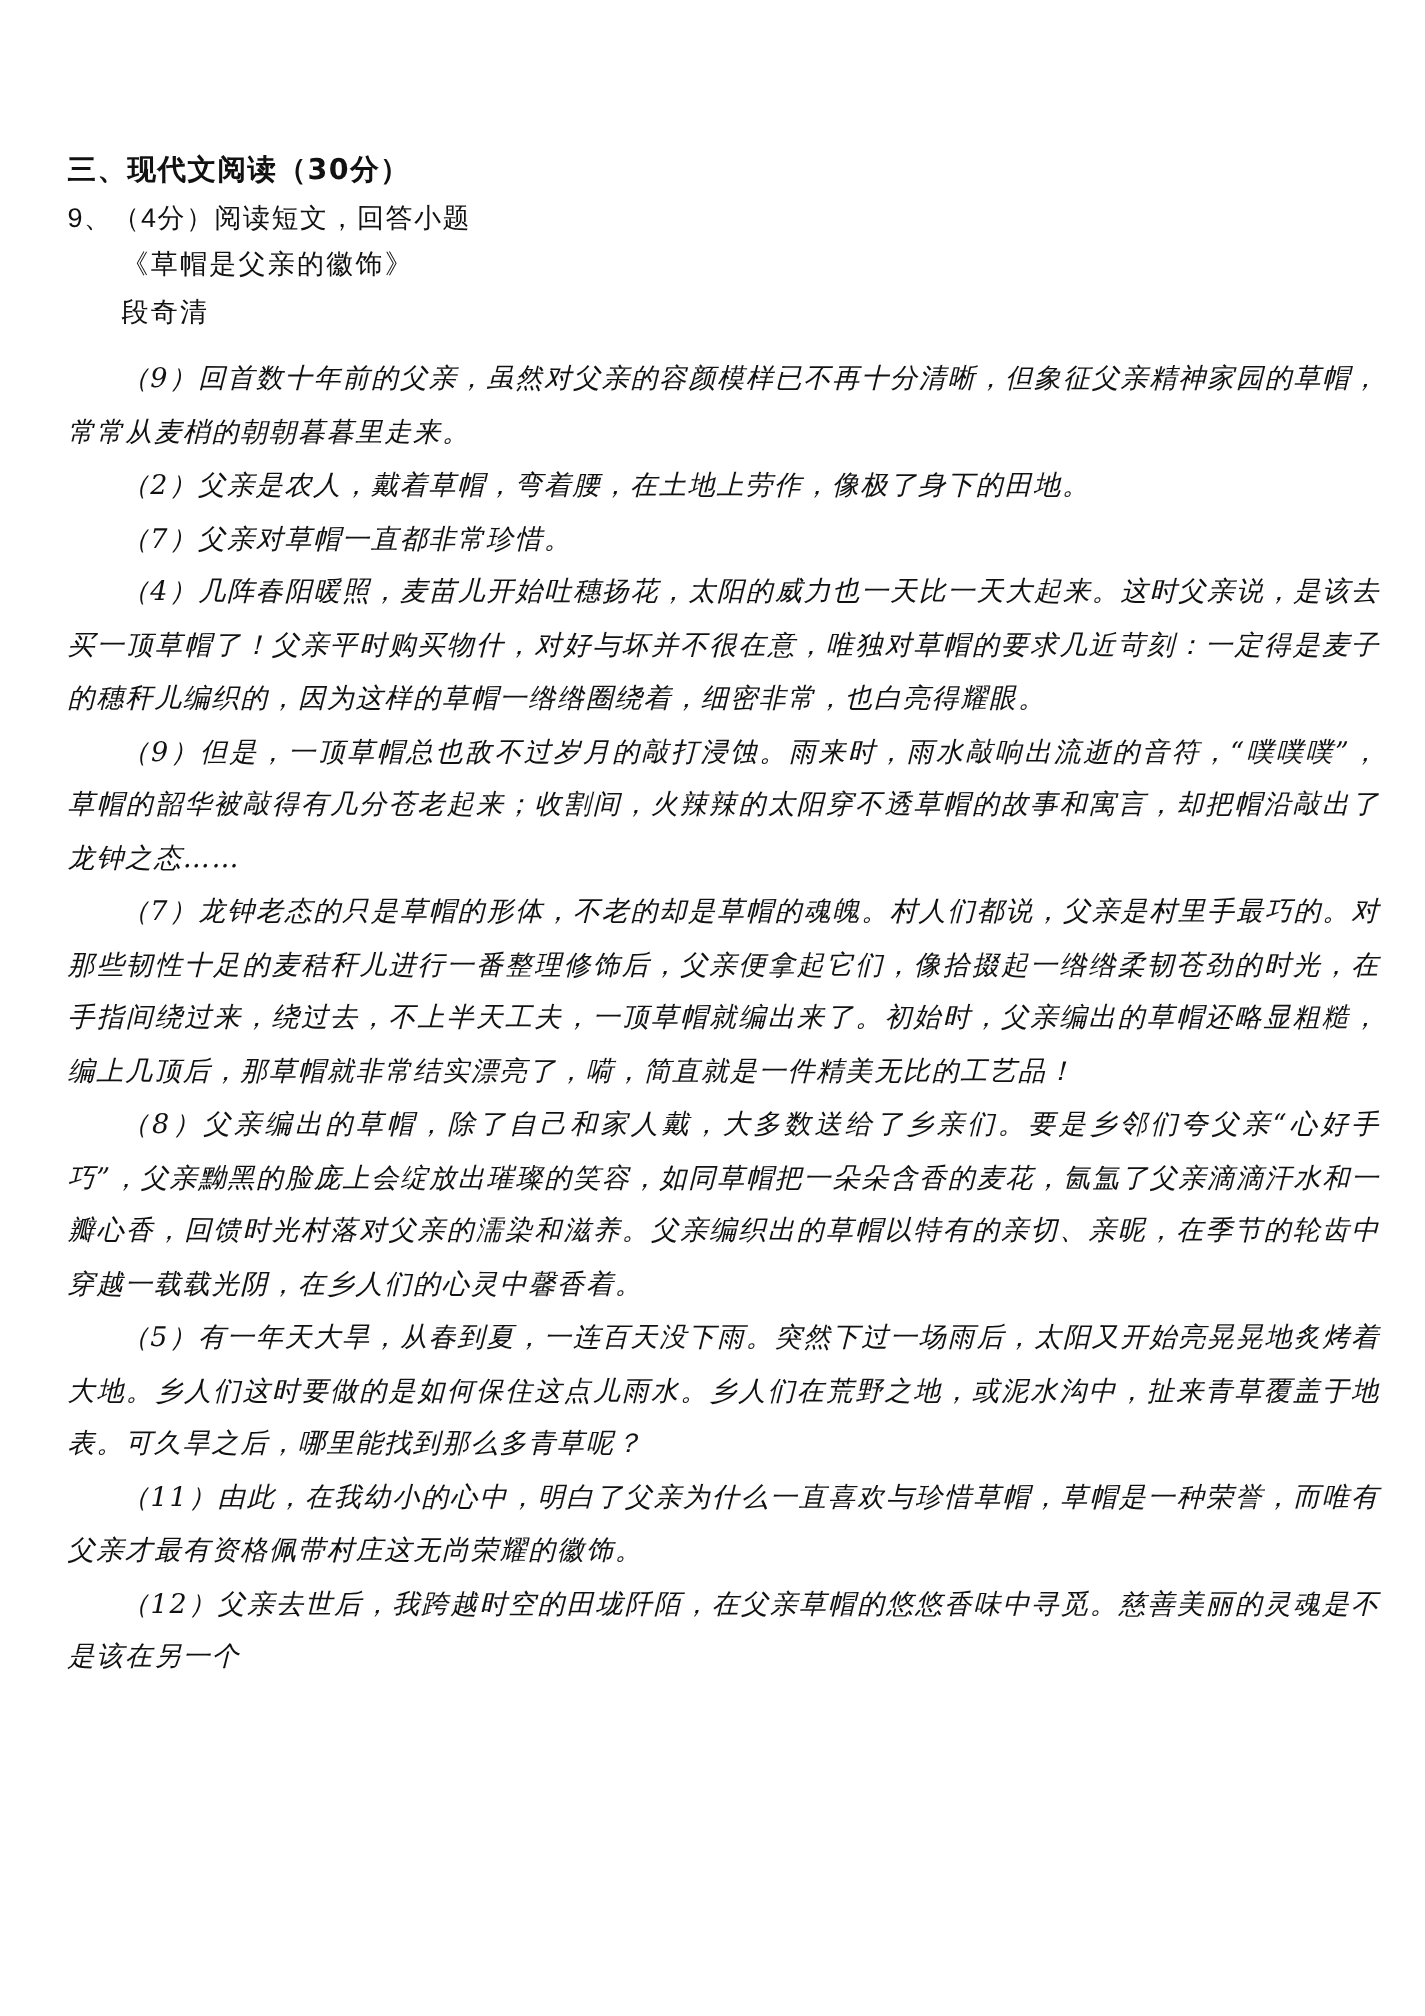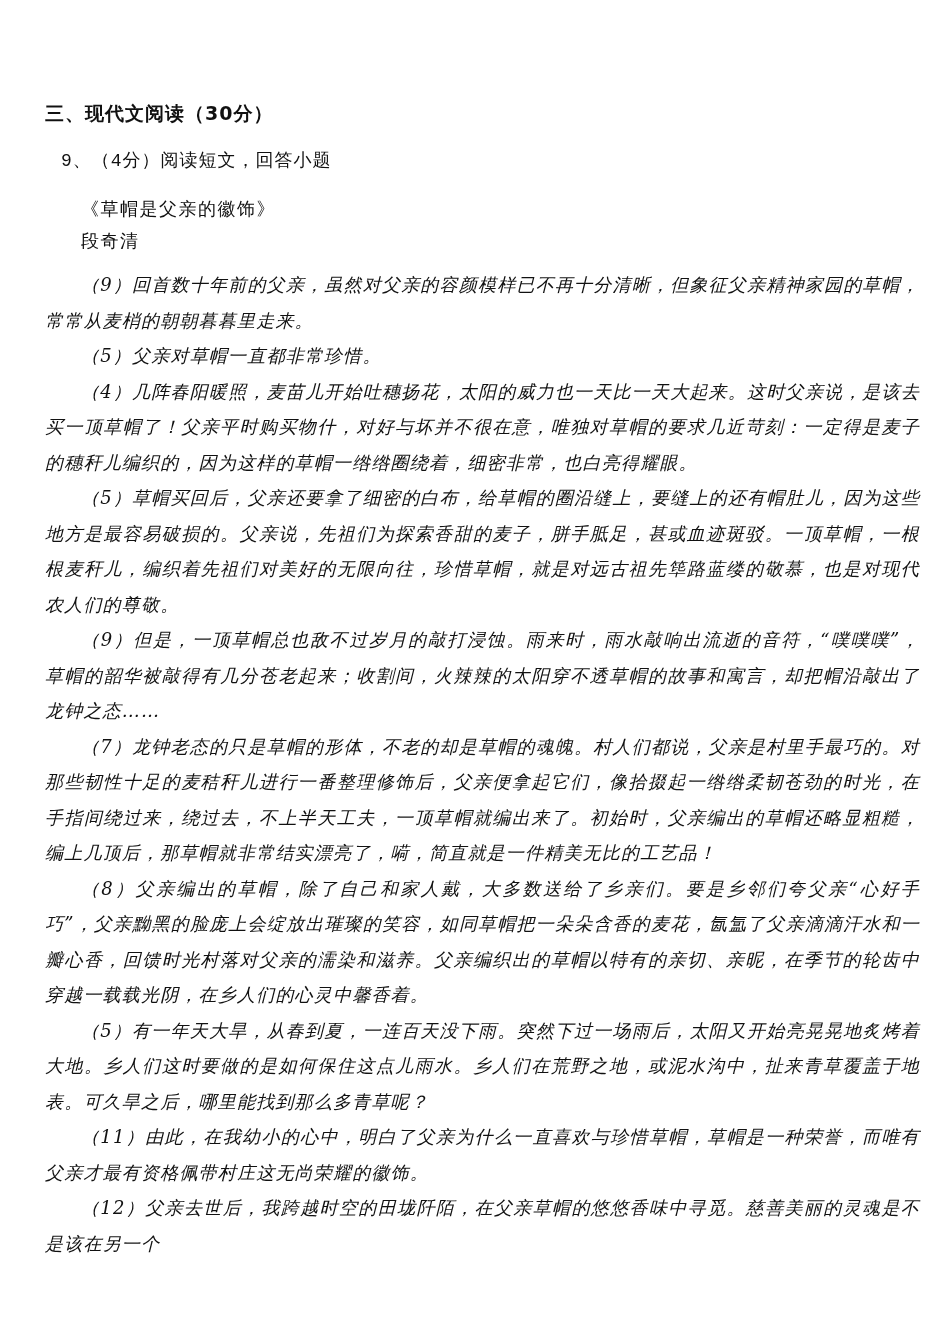--- a/index.html
+++ b/index.html
@@ -21,25 +21,25 @@
   }
   .section-heading {
     font-family: "DejaVu Sans", "Liberation Sans", sans-serif;
     font-weight: bold;
     font-size: 19px;
     line-height: 32px;
     letter-spacing: 1px;
     margin: 0;
   }
   .question-line {
-    font-family: Liberation Mono, monospace;
+    font-family: Liberation Sans, sans-serif;
     font-size: 18px;
     line-height: 32px;
     letter-spacing: 1px;
-    margin: 16px;
+    margin: 0;
   }
   .article-title,
   .article-author {
     font-family: "DejaVu Serif", "Liberation Serif", serif;
     font-size: 18px;
     line-height: 32px;
     letter-spacing: 1.5px;
     margin: 0;
     text-indent: 2em;
   }
@@ -66,23 +66,23 @@
   <h2 class="section-heading">三、现代文阅读（30分）</h2>
 
   <div class="question-line">9、（4分）阅读短文，回答小题</div>
 
   <div class="article-title">《草帽是父亲的徽饰》</div>
 
   <div class="article-author">段奇清</div>
 
   <div class="article-body">
     <p class="body-para">（9）回首数十年前的父亲，虽然对父亲的容颜模样已不再十分清晰，但象征父亲精神家园的草帽，常常从麦梢的朝朝暮暮里走来。</p>
-    <p class="body-para">（5）父亲对草帽一直都非常珍惜。</p>
+    <p class="body-para">（2）父亲是农人，戴着草帽，弯着腰，在土地上劳作，像极了身下的田地。</p>
+    <p class="body-para">（7）父亲对草帽一直都非常珍惜。</p>
     <p class="body-para">（4）几阵春阳暖照，麦苗儿开始吐穗扬花，太阳的威力也一天比一天大起来。这时父亲说，是该去买一顶草帽了！父亲平时购买物什，对好与坏并不很在意，唯独对草帽的要求几近苛刻：一定得是麦子的穗秆儿编织的，因为这样的草帽一绺绺圈绕着，细密非常，也白亮得耀眼。</p>
-    <p class="body-para">（5）草帽买回后，父亲还要拿了细密的白布，给草帽的圈沿缝上，要缝上的还有帽肚儿，因为这些地方是最容易破损的。父亲说，先祖们为探索香甜的麦子，胼手胝足，甚或血迹斑驳。一顶草帽，一根根麦秆儿，编织着先祖们对美好的无限向往，珍惜草帽，就是对远古祖先筚路蓝缕的敬慕，也是对现代农人们的尊敬。</p>
     <p class="body-para">（9）但是，一顶草帽总也敌不过岁月的敲打浸蚀。雨来时，雨水敲响出流逝的音符，“噗噗噗”，草帽的韶华被敲得有几分苍老起来；收割间，火辣辣的太阳穿不透草帽的故事和寓言，却把帽沿敲出了龙钟之态……</p>
     <p class="body-para">（7）龙钟老态的只是草帽的形体，不老的却是草帽的魂魄。村人们都说，父亲是村里手最巧的。对那些韧性十足的麦秸秆儿进行一番整理修饰后，父亲便拿起它们，像拾掇起一绺绺柔韧苍劲的时光，在手指间绕过来，绕过去，不上半天工夫，一顶草帽就编出来了。初始时，父亲编出的草帽还略显粗糙，编上几顶后，那草帽就非常结实漂亮了，嗬，简直就是一件精美无比的工艺品！</p>
     <p class="body-para">（8）父亲编出的草帽，除了自己和家人戴，大多数送给了乡亲们。要是乡邻们夸父亲“心好手巧”，父亲黝黑的脸庞上会绽放出璀璨的笑容，如同草帽把一朵朵含香的麦花，氤氲了父亲滴滴汗水和一瓣心香，回馈时光村落对父亲的濡染和滋养。父亲编织出的草帽以特有的亲切、亲昵，在季节的轮齿中穿越一载载光阴，在乡人们的心灵中馨香着。</p>
     <p class="body-para">（5）有一年天大旱，从春到夏，一连百天没下雨。突然下过一场雨后，太阳又开始亮晃晃地炙烤着大地。乡人们这时要做的是如何保住这点儿雨水。乡人们在荒野之地，或泥水沟中，扯来青草覆盖于地表。可久旱之后，哪里能找到那么多青草呢？</p>
     <p class="body-para">（11）由此，在我幼小的心中，明白了父亲为什么一直喜欢与珍惜草帽，草帽是一种荣誉，而唯有父亲才最有资格佩带村庄这无尚荣耀的徽饰。</p>
     <p class="body-para">（12）父亲去世后，我跨越时空的田垅阡陌，在父亲草帽的悠悠香味中寻觅。慈善美丽的灵魂是不是该在另一个</p>
   </div>
 
 </div>
 

